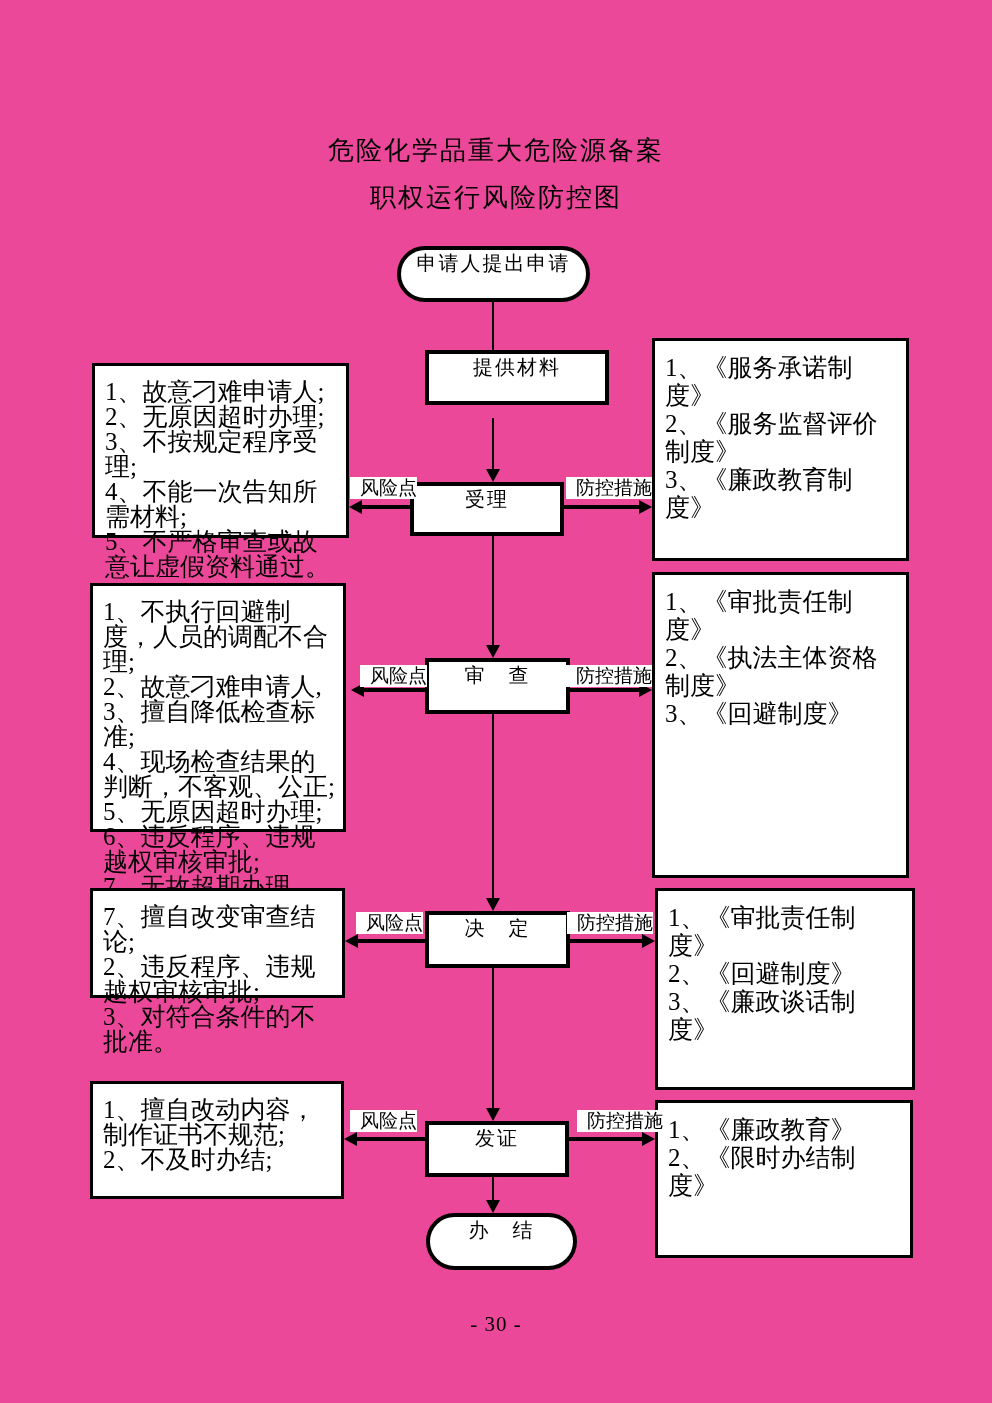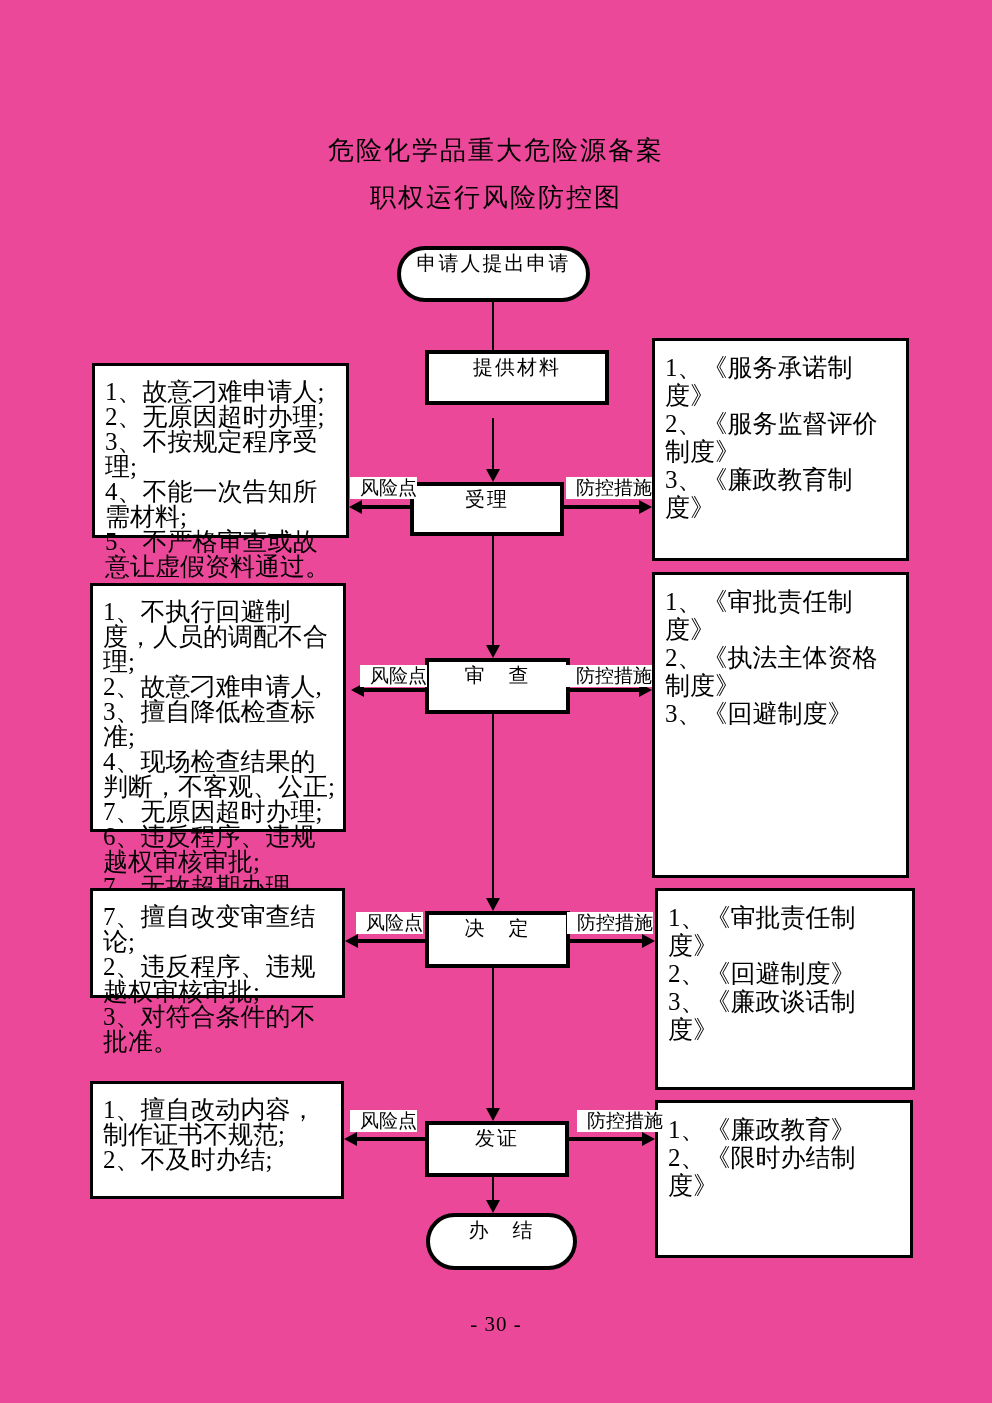--- a/index.html
+++ b/index.html
@@ -115,21 +115,21 @@
         <div class="item">5、不严格审查或故意让虚假资料通过。</div>
       </div>
   </div>
 
   <div class="side risk" style="left:90px;top:583px;width:256px;height:249px">
     <div>
         <div class="item">1、不执行回避制度，人员的调配不合理;</div>
         <div class="item">2、故意刁难申请人,</div>
         <div class="item">3、擅自降低检查标准;</div>
         <div class="item">4、现场检查结果的判断，不客观、公正;</div>
-        <div class="item">7、无原因超时办理;</div>
+        <div class="item">5、无原因超时办理;</div>
         <div class="item">6、违反程序、违规越权审核审批;</div>
         <div class="item">7、无故超期办理。</div>
       </div>
   </div>
 
   <div class="side risk" style="left:90px;top:888px;width:255px;height:110px">
     <div>
         <div class="item">7、擅自改变审查结论;</div>
         <div class="item">2、违反程序、违规越权审核审批;</div>
         <div class="item">3、对符合条件的不批准。</div>

